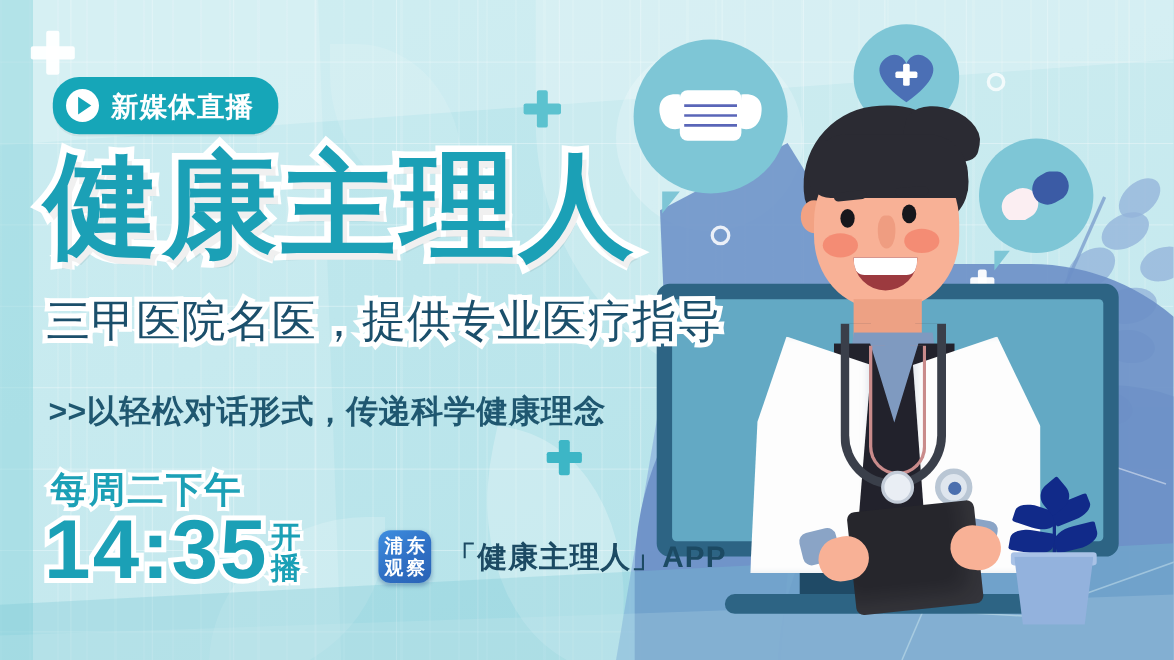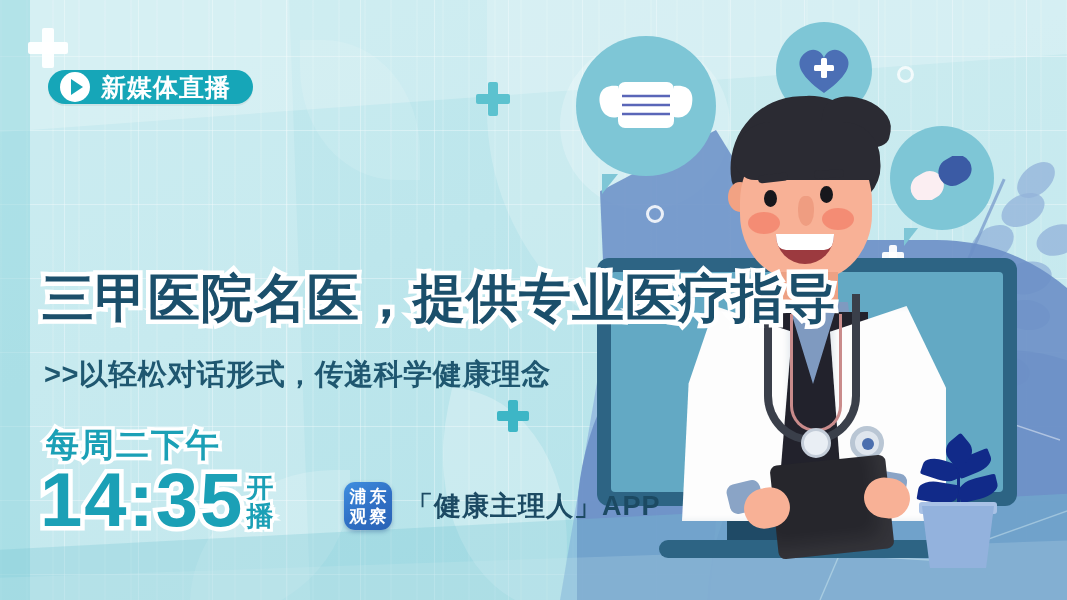--- a/index.html
+++ b/index.html
@@ -255,21 +255,21 @@
   }
   .stem {
     position:absolute; left:57px; top:18px; width:3px; height:52px;
     background:#122a86;
   }
   .pleaf { position:absolute; background:#112a89; border-radius:50% 8% 50% 8%; }
 
   
   #live-badge {
     position:absolute; left:48px; top:70px;
-    height:34px; padding:0 22px 0 12px;
+    height:52px; padding:0 22px 0 12px;
     background:#16a6b8; border-radius:24px;
     display:flex; align-items:center; gap:11px;
     box-shadow:0 2px 0 rgba(0,0,0,.05);
   }
   .play-circle {
     width:30px;height:30px;border-radius:50%;background:#fff;
     display:flex;align-items:center;justify-content:center;
   }
   .play-tri {
     width:0;height:0;margin-left:3px;
@@ -287,21 +287,21 @@
     color:#1ba0b6;
     letter-spacing:4px;
     -webkit-text-stroke:12px #ffffff;
     paint-order:stroke fill;
     text-shadow:4px 6px 0 rgba(0,0,0,.06);
     white-space:nowrap;
   }
 
   #subtitle {
     position:absolute; left:42px; top:272px;
-    font-size:52px; font-weight:bold; line-height:1;
+    font-size:40px; font-weight:normal; line-height:1;
     color:#1b4f6b;
     letter-spacing:1px;
     -webkit-text-stroke:9px #ffffff;
     paint-order:stroke fill;
     white-space:nowrap;
   }
 
   #tagline {
     position:absolute; left:44px; top:355px;
     font-size:29px; font-weight:bold;
@@ -494,20 +494,21 @@
     <div class="pot"></div>
   </div>
 
   <div id="live-badge">
     <span class="play-circle">
       <span class="play-tri"></span>
     </span>
     <span class="lbl">新媒体直播</span>
   </div>
 
+  <div id="title">健康主理人</div>
 
   <div id="subtitle">三甲医院名医，提供专业医疗指导</div>
 
   <div id="weekday">每周二下午</div>
 
   <div id="tagline">&gt;&gt;以轻松对话形式，传递科学健康理念</div>
 
   <div id="timerow">
     <span id="time">14:35</span>
     <span id="start-stack">

